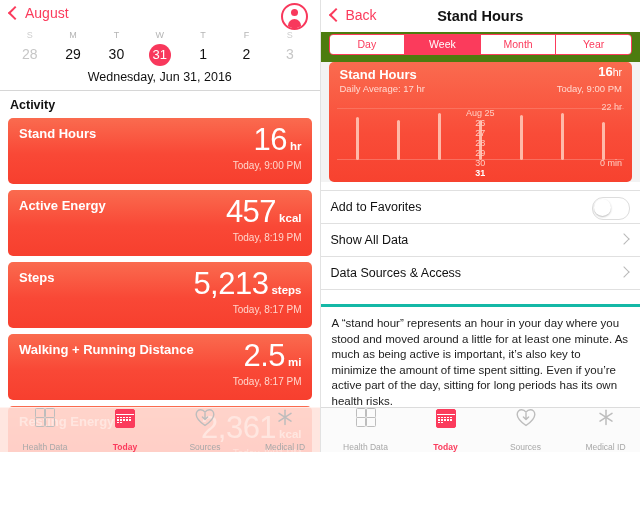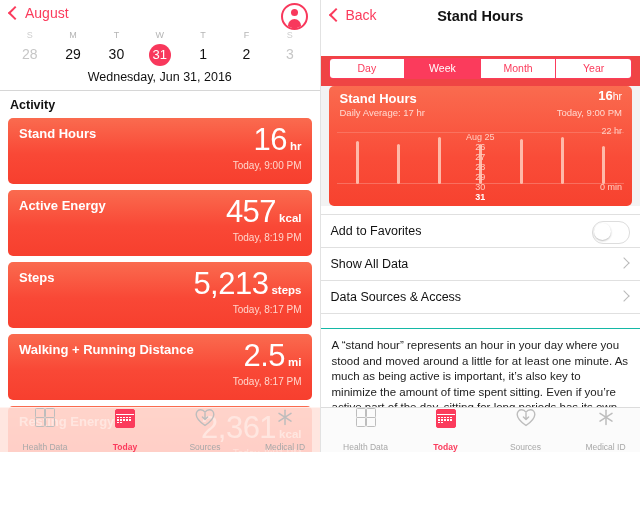--- a/index.html
+++ b/index.html
@@ -61,21 +61,21 @@
   }
   .card-num{font-size:31px;font-weight:300;letter-spacing:-0.5px;line-height:40px;}
   .card-unit{font-size:11.5px;font-weight:bold;margin-left:3px;}
   .card-time{position:absolute;right:10px;top:42px;color:#ffd5cb;font-size:10px;}
 
   
   .nav-right{height:32px;position:relative;background:#fff;}
   .back-btn{position:absolute;left:8px;top:7px;display:flex;align-items:center;color:#fb3b5c;font-size:14px;}
   .nav-title{text-align:center;font-size:14.5px;font-weight:bold;color:#111;line-height:32px;}
 
-  .seg-wrap{padding:2px 8px 7px;background:#ef4444;margin-top:24px;}
+  .seg-wrap{padding:2px 8px 7px;background:#4d7c0f;}
   .seg{display:flex;border:1px solid #fb3b5c;border-radius:4px;overflow:hidden;height:19px;}
   .seg-item{
     flex:1;text-align:center;font-size:10.5px;line-height:19px;color:#fb3b5c;background:#fff;
     border-right:1px solid #fb3b5c;
   }
   .seg-item:last-child{border-right:none;}
   .seg-item.active{background:#fb3b5c;color:#fff;}
 
   .chart-wrap{padding:0 8px;background:#f3f3f3;}
   .chart-card{
@@ -105,21 +105,21 @@
   }
   .row:first-child{border-top:1px solid #e0e0e0;}
   .row-label{font-size:12.5px;color:#111;}
   .chev-right{
     position:absolute;right:12px;top:11px;width:7px;height:7px;
     border-top:1.6px solid #b9b9b9;border-right:1.6px solid #b9b9b9;transform:rotate(45deg);
   }
   .toggle{position:absolute;right:10px;top:6px;width:36px;height:21px;border-radius:11px;background:#fff;border:1.4px solid #ddd;}
   .toggle .knob{position:absolute;left:1px;top:1px;width:17px;height:17px;border-radius:50%;background:#fff;box-shadow:0 1px 2px rgba(0,0,0,0.28);}
 
-  .desc-block{background:#fff;border-top:1px solid #14b8a6;border-bottom:1px solid #e0e0e0;margin-top:14px;padding:9px 11px 11px;}
+  .desc-block{background:#fff;border-top:3px solid #14b8a6;border-bottom:1px solid #e0e0e0;margin-top:14px;padding:9px 11px 11px;}
   .desc-text{font-size:11.5px;line-height:15.5px;color:#1c1c1c;}
 
   
   .tabbar{
     position:absolute;left:0;bottom:0;width:320px;height:44px;display:flex;
     border-top:1px solid #dcdcdc;background:#fbfbfb;
   }
   .tabbar.translucent{background:rgba(255,226,220,0.88);border-top:1px solid rgba(255,255,255,0.5);}
   .tab{flex:1;display:flex;flex-direction:column;align-items:center;justify-content:space-between;gap:2px;padding-left:10px;}
   .tab-label{font-size:8.5px;color:#a8a8a8;}

